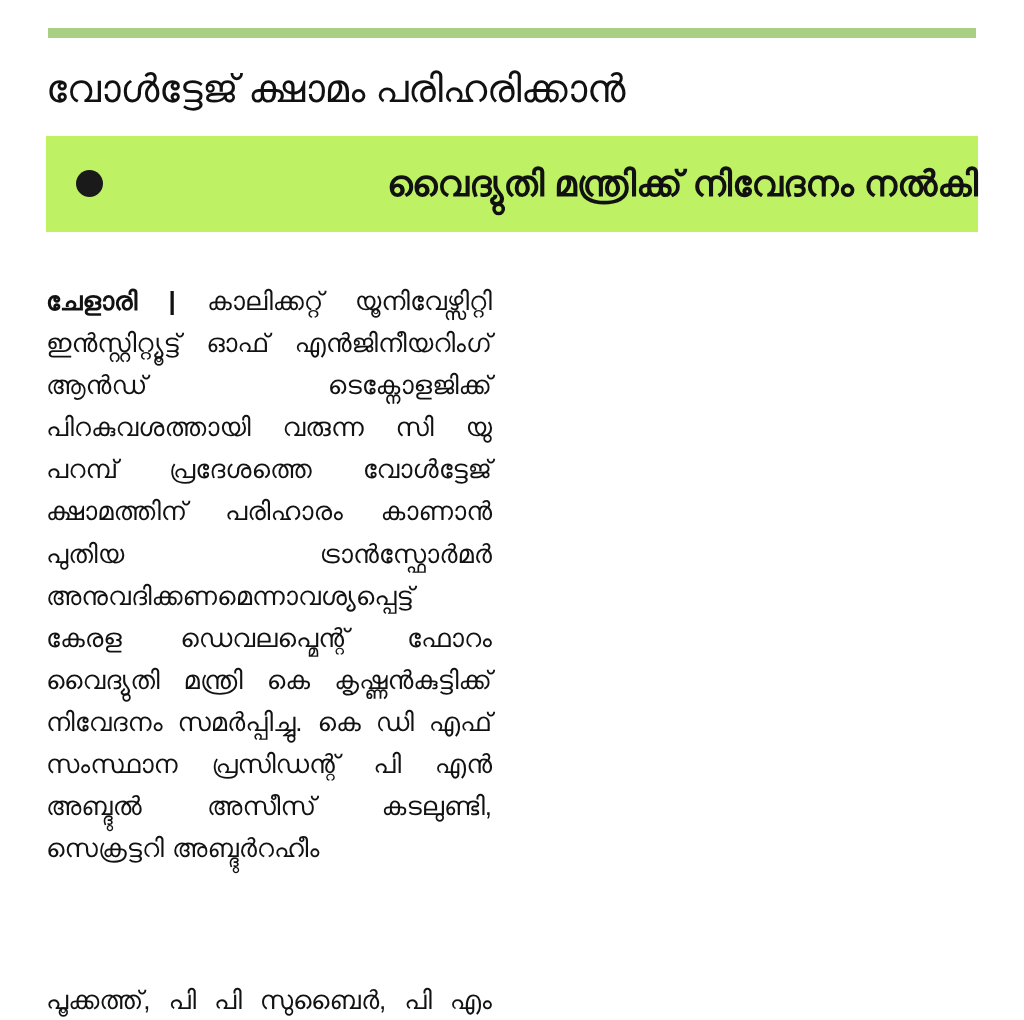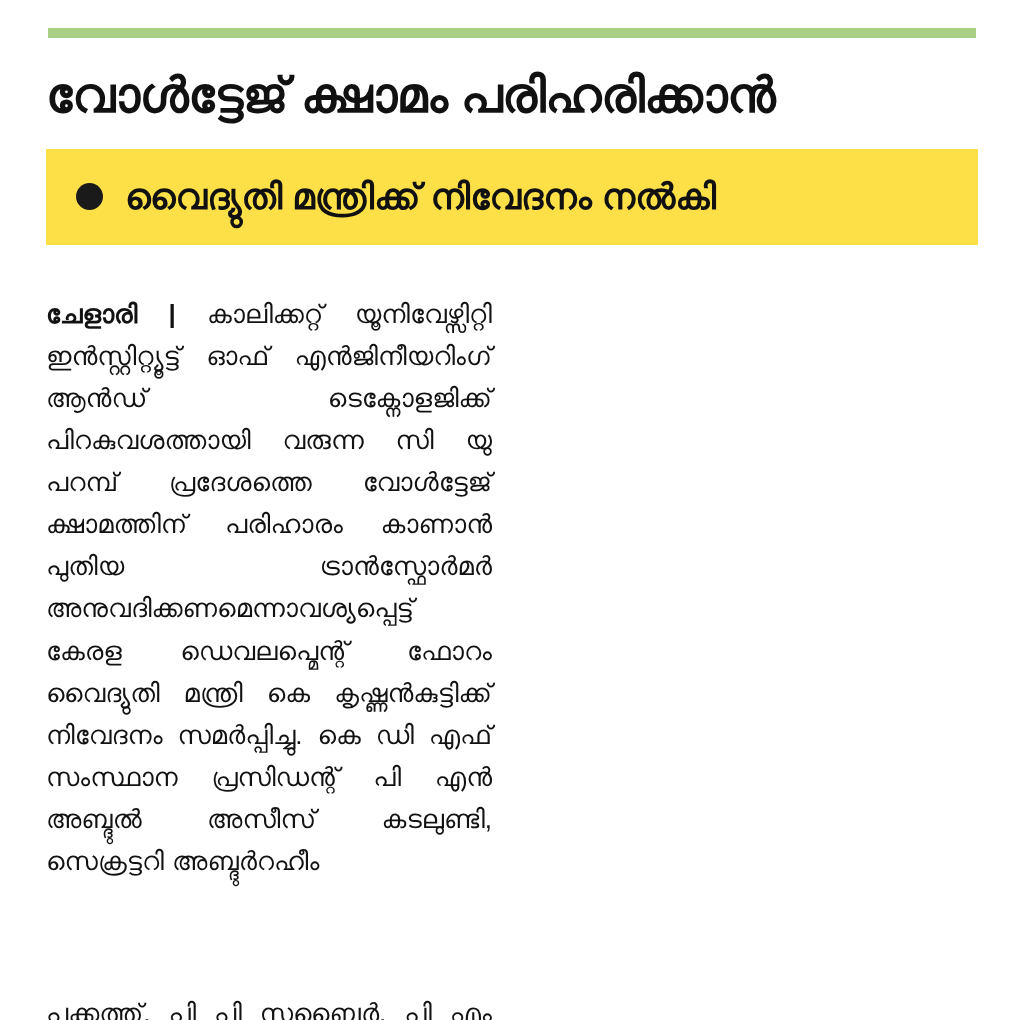--- a/index.html
+++ b/index.html
@@ -23,39 +23,40 @@
   }
   .top-rule {
     height: 10px;
     background: #a8cf83;
     margin-top: 28px;
     margin-left: 2px;
     margin-right: 2px;
   }
   .headline {
     margin: 26px 0 0 0;
-    font-size: 49px;
+    font-size: 39px;
     line-height: 1.28;
-    font-weight: bold;
+    font-weight: normal;
     letter-spacing: -0.5px;
     color: #111111;
     font-family: "Liberation Sans", sans-serif;
   }
   .headline .hl-line {
     display: block;
     white-space: nowrap;
   }
   .subhead-band {
     margin-top: 22px;
-    background: #fde047;
+    background: #bef264;
     height: 96px;
     display: flex;
     align-items: center;
     padding-left: 30px;
     box-sizing: border-box;
+    justify-content: space-between;
   }
   .bullet-dot {
     width: 27px;
     height: 27px;
     border-radius: 50%;
     background: #1a1a1a;
     flex: 0 0 auto;
     margin-right: 22px;
   }
   .subhead-text {

